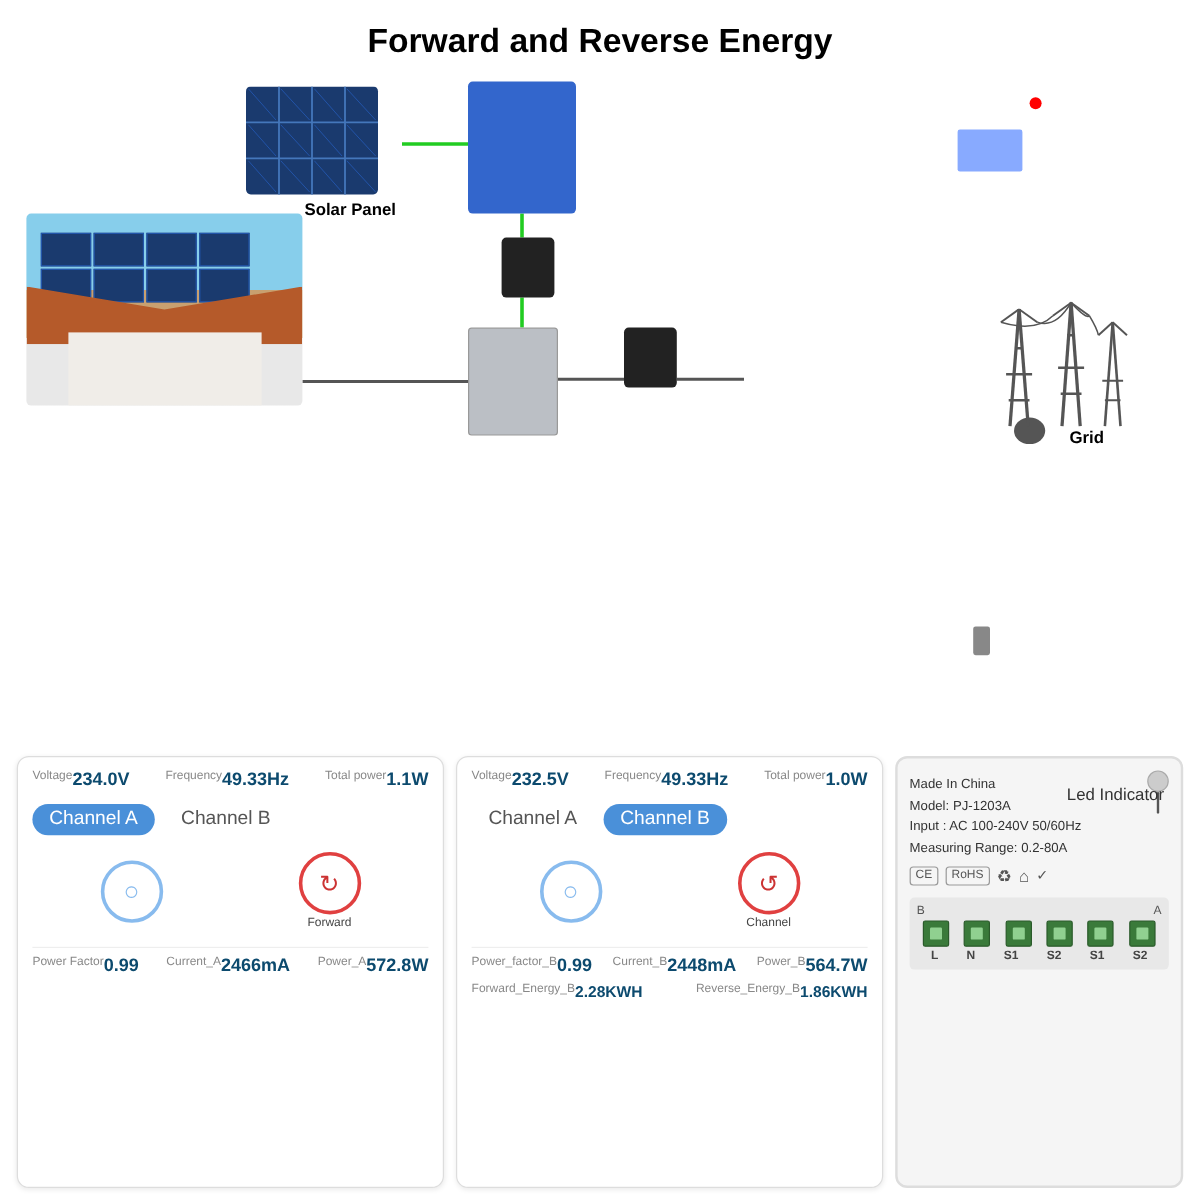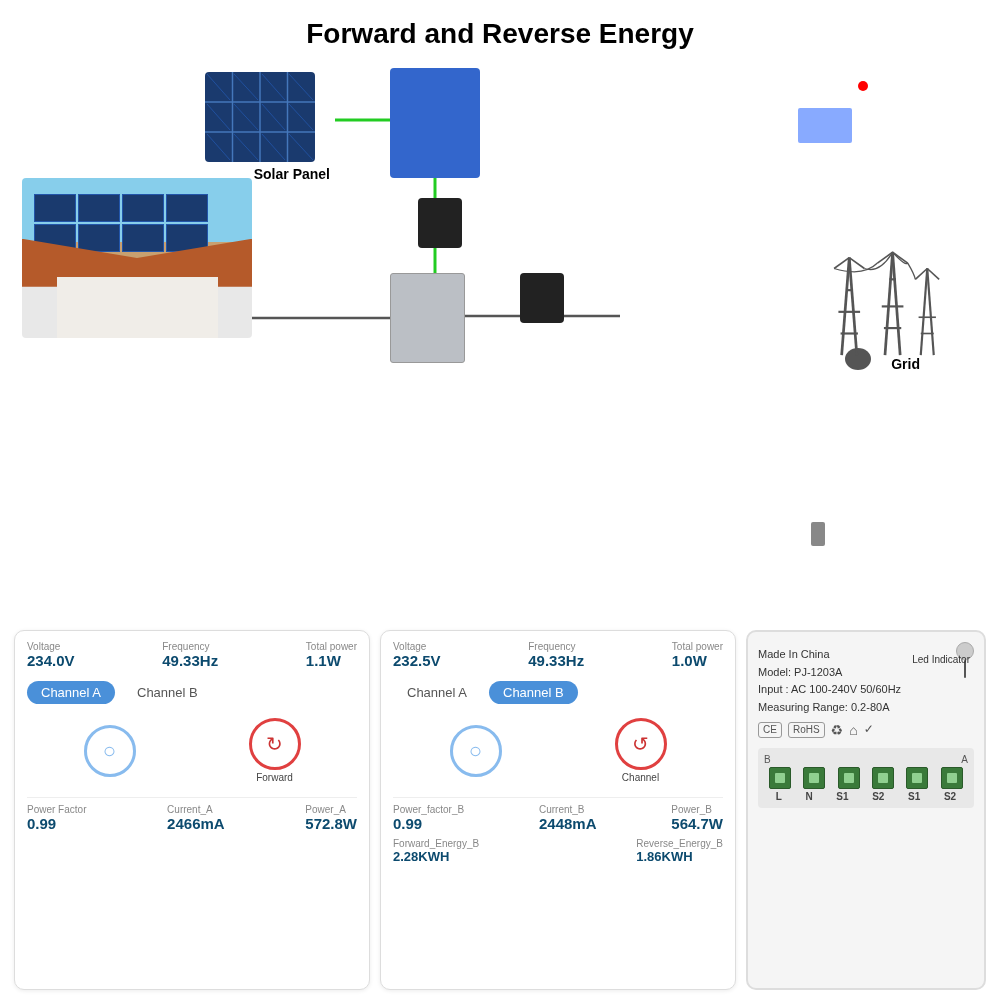--- a/index.html
+++ b/index.html
@@ -216,21 +216,21 @@
     }
 
     .metrics-row {
       display: flex;
       flex-direction: row;
       justify-content: space-between;
       margin-bottom: 4px;
     }
     .metric-item {
       display: flex;
-      flex-direction: column;
+      flex-direction: row;
       align-items: flex-start;
     }
     .metric-label {
       font-size: 10px;
       color: #888;
     }
     .metric-value {
       font-size: 15px;
       font-weight: 600;
       color: #0c4a6e;
@@ -239,21 +239,21 @@
     .channel-tabs {
       display: flex;
       flex-direction: row;
       gap: 8px;
       align-items: center;
       margin: 4px 0;
     }
     .tab-btn {
       padding: 4px 14px;
       border-radius: 16px;
-      font-size: 13px;
+      font-size: 16px;
       border: none;
       cursor: pointer;
     }
     .tab-active {
       background: #4a90d9;
       color: #fff;
     }
     .tab-inactive {
       background: transparent;
       color: #555;
@@ -326,21 +326,21 @@
     .device-info {
       font-size: 11px;
       line-height: 1.6;
       color: #333;
       margin-top: 4px;
     }
     .device-led-label {
       position: absolute;
       right: 14px;
       top: 22px;
-      font-size: 10px;
+      font-size: 14px;
       color: #333;
     }
     .device-led {
       position: absolute;
       right: 10px;
       top: 10px;
       width: 18px;
       height: 18px;
       background: #ccc;
       border-radius: 50%;

